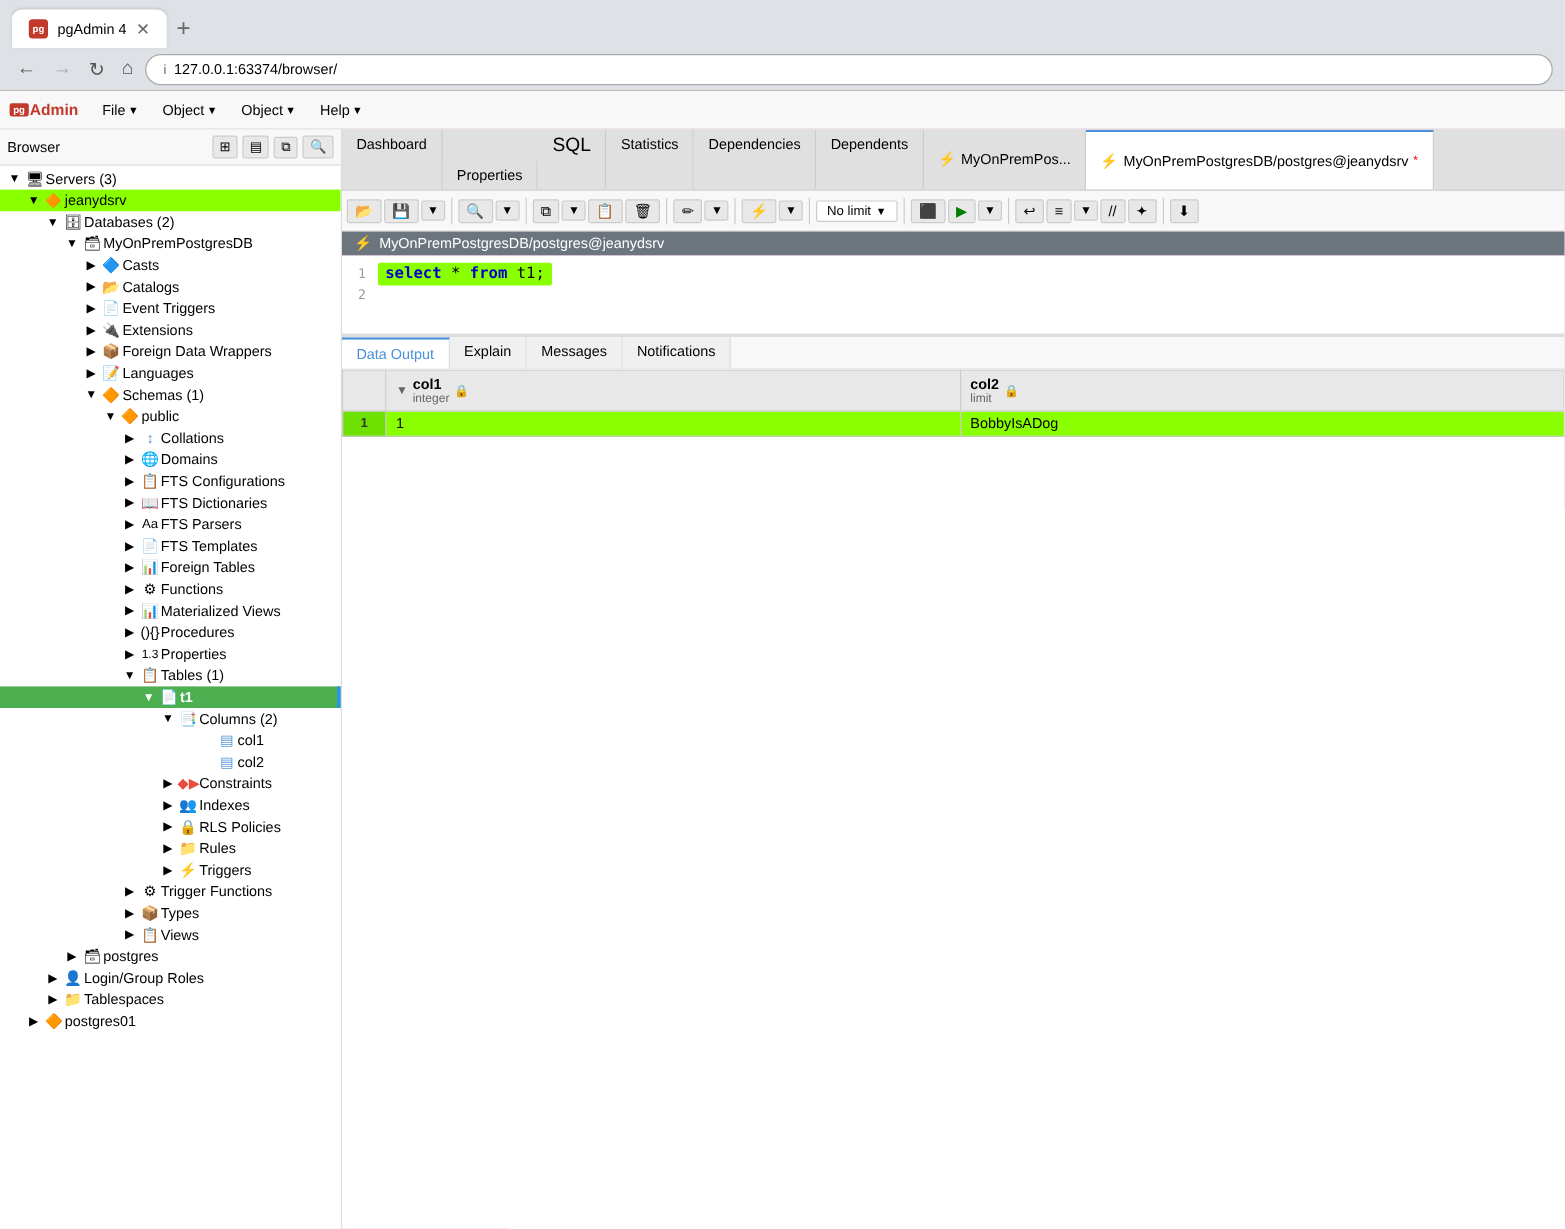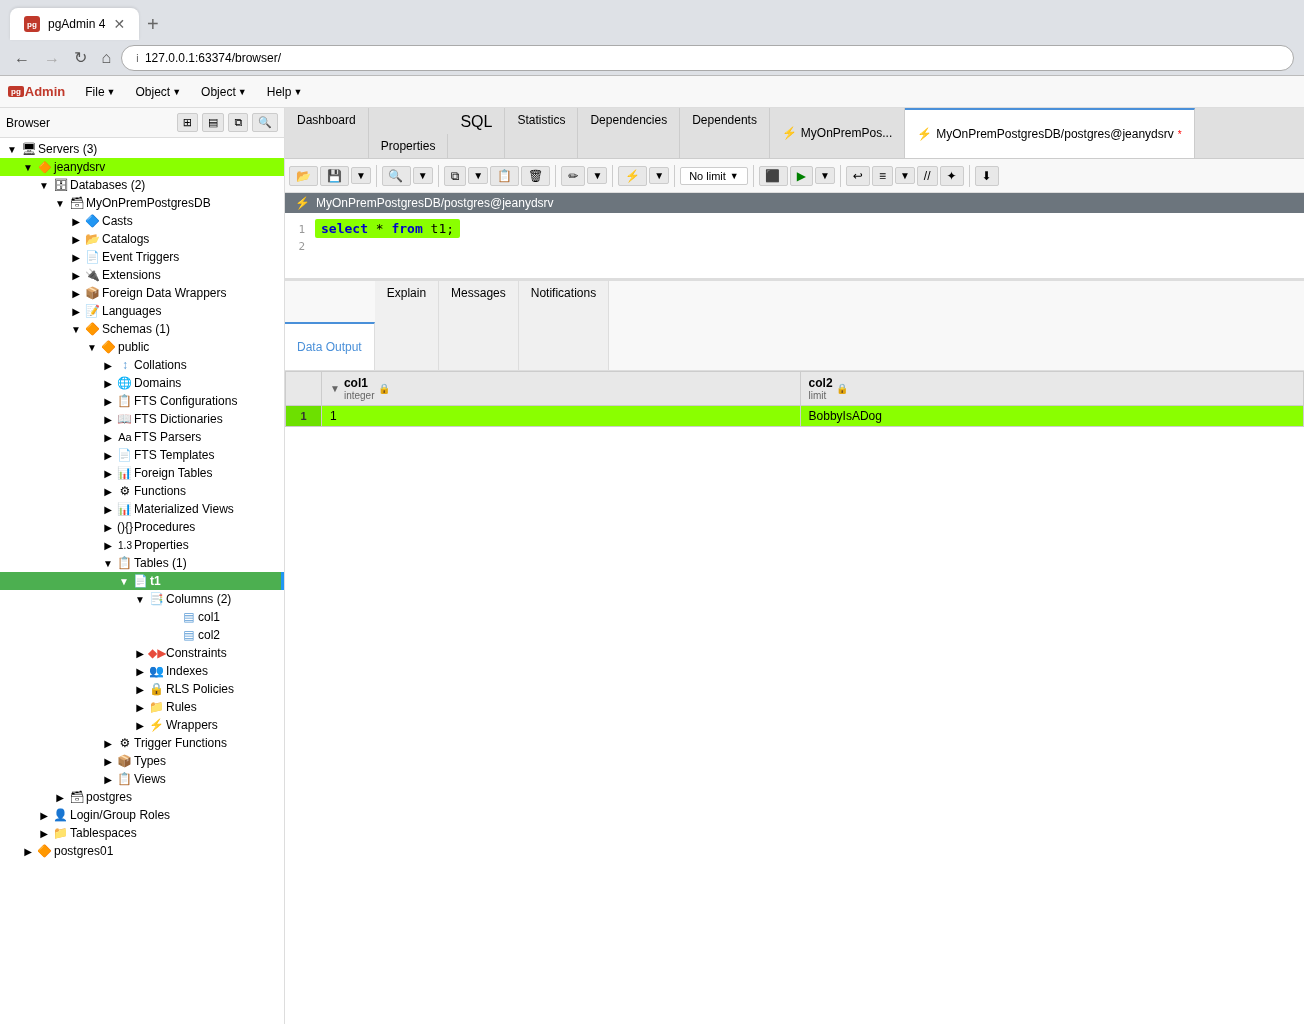--- a/index.html
+++ b/index.html
@@ -296,21 +296,21 @@
           <span style="width:128px;"></span>
           <span style="width:16px;text-align:center;font-size:10px;">▶</span>
           <span style="width:18px;text-align:center;">📁</span>
           <span>Rules</span>
         </div>
 
         <div style="display:flex;align-items:center;padding:2px 4px;cursor:pointer;">
           <span style="width:128px;"></span>
           <span style="width:16px;text-align:center;font-size:10px;">▶</span>
           <span style="width:18px;text-align:center;">⚡</span>
-          <span>Wrappers</span>
+          <span>Triggers</span>
         </div>
 
         <div style="display:flex;align-items:center;padding:2px 4px;cursor:pointer;">
           <span style="width:96px;"></span>
           <span style="width:16px;text-align:center;font-size:10px;">▶</span>
           <span style="width:18px;text-align:center;">⚙</span>
           <span>Trigger Functions</span>
         </div>
 
         <div style="display:flex;align-items:center;padding:2px 4px;cursor:pointer;">
@@ -447,21 +447,21 @@
           </div>
           <div style="display:flex;align-items:baseline;">
             <span style="width:30px;text-align:right;padding-right:10px;color:#999;font-size:11px;font-family:monospace;">2</span>
             <span style="font-family:Consolas,monospace;font-size:13px;">&nbsp;</span>
           </div>
         </div>
 
         <div style="flex:1;display:flex;flex-direction:column;overflow:hidden;">
 
           <div style="display:flex;border-bottom:1px solid #ddd;background:#f8f8f8;">
-            <div style="padding:16px 12px;cursor:pointer;font-size:12px;border-right:1px solid #ddd;background:white;color:#4a90d9;font-weight:500;border-top:2px solid #4a90d9;margin-top:41px;">
+            <div style="padding:5px 12px;cursor:pointer;font-size:12px;border-right:1px solid #ddd;background:white;color:#4a90d9;font-weight:500;border-top:2px solid #4a90d9;">
               <span>Data Output</span>
             </div>
             <div style="padding:5px 12px;cursor:pointer;font-size:12px;border-right:1px solid #ddd;background:#f0f0f0;">
               <span>Explain</span>
             </div>
             <div style="padding:5px 12px;cursor:pointer;font-size:12px;border-right:1px solid #ddd;background:#f0f0f0;">
               <span>Messages</span>
             </div>
             <div style="padding:5px 12px;cursor:pointer;font-size:12px;border-right:1px solid #ddd;background:#f0f0f0;">
               <span>Notifications</span>

